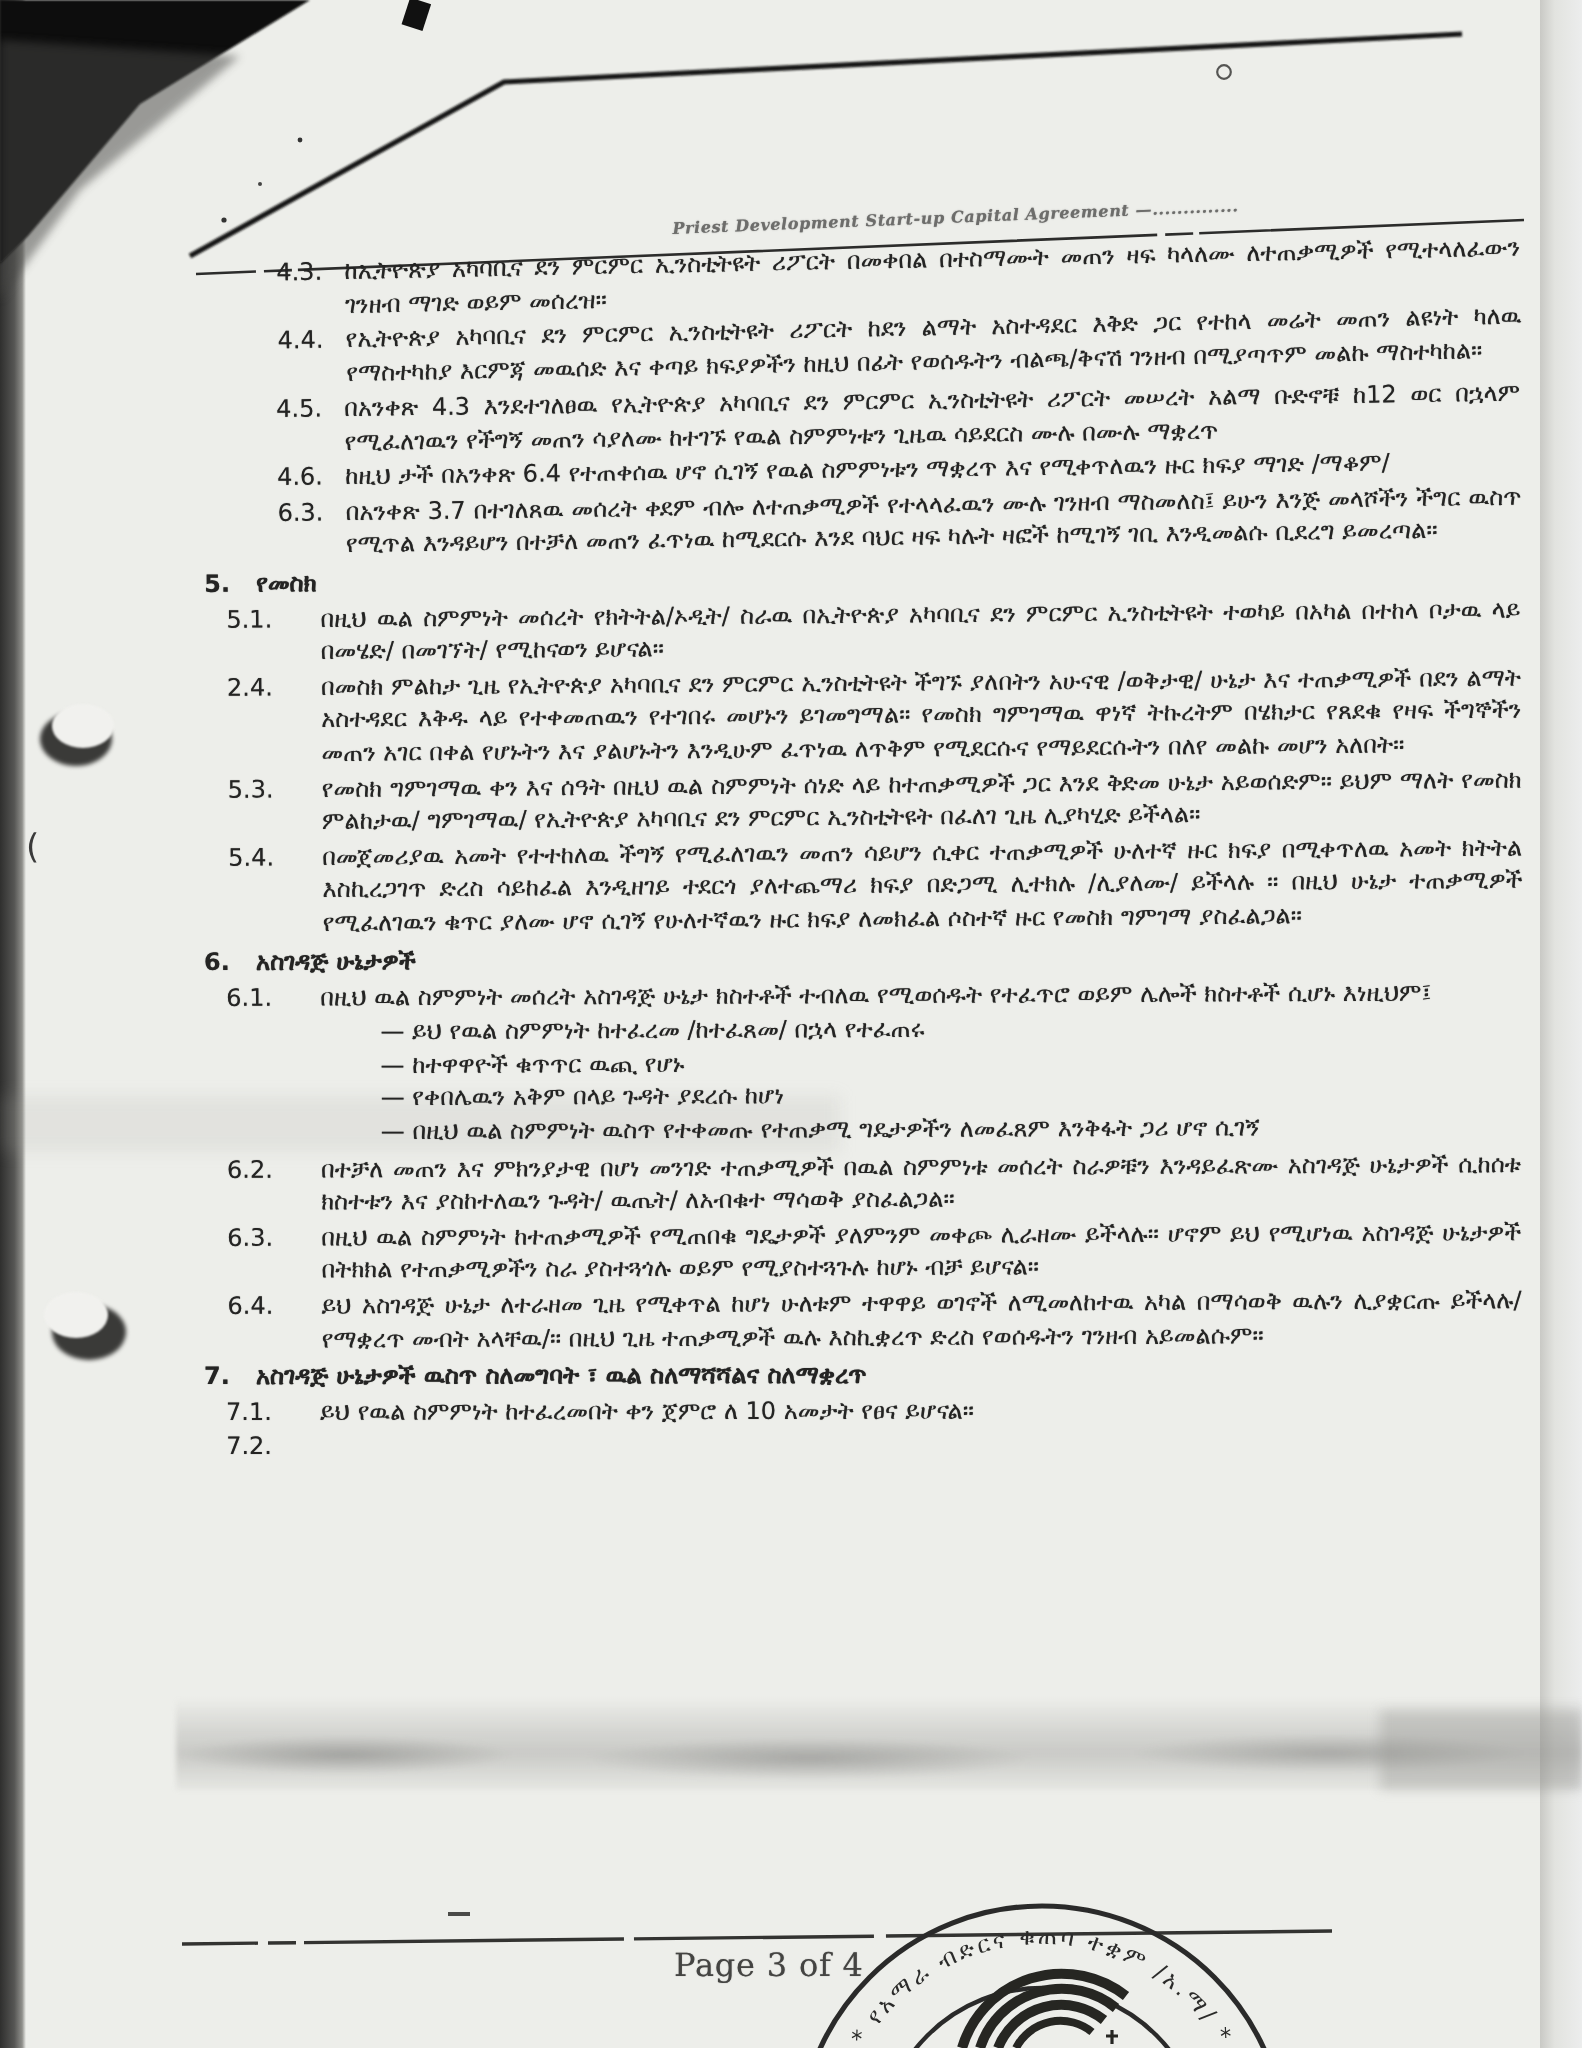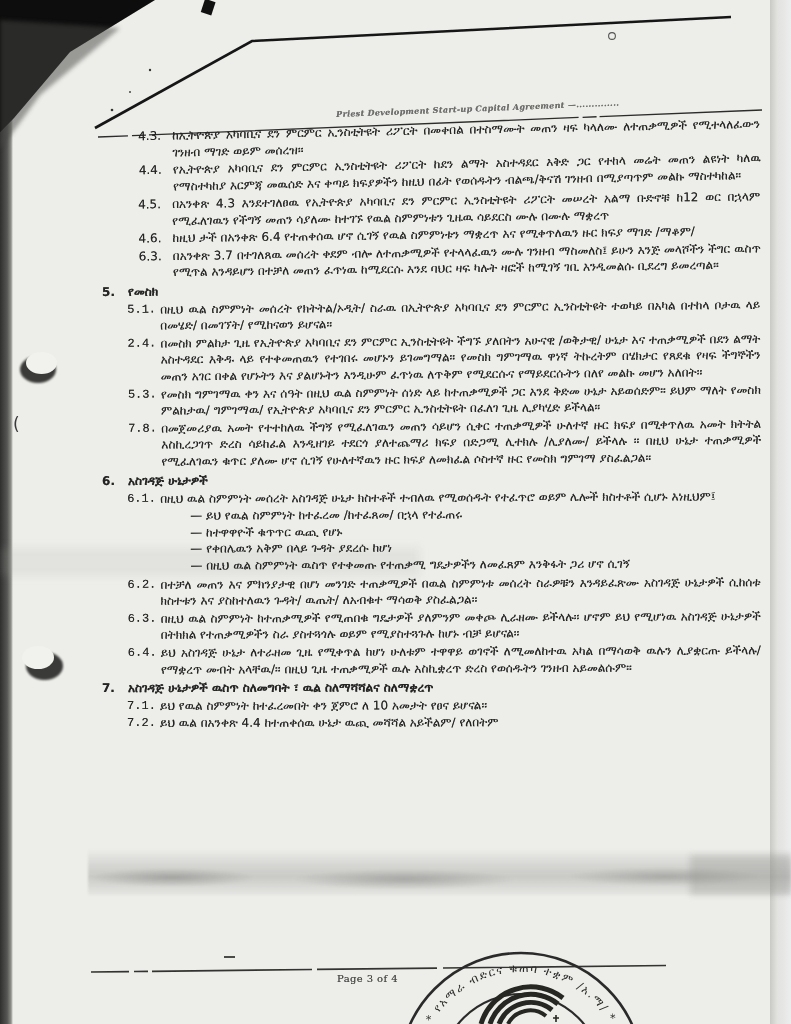--- a/index.html
+++ b/index.html
@@ -44,29 +44,29 @@
   .g1{transform:rotate(-1.15deg);transform-origin:0 0;}
   .g2{transform:rotate(-0.75deg);transform-origin:0 0;}
   .g3{transform:rotate(-0.45deg);transform-origin:0 0;}
   .g4{transform:rotate(-0.25deg);transform-origin:0 0;}
   .g5{transform:rotate(-0.1deg);transform-origin:0 0;}
   .clause{position:relative;text-align:justify;margin-bottom:1px;}
   .clause .num{position:absolute;top:0;}
   .lvl1{padding-left:72px;}
   .lvl1 .num{left:38px;}
   .lvl2{padding-left:60px;}
-  .lvl2 .num{left:27px;font-family:Liberation Mono, monospace;}
+  .lvl2 .num{left:13px;}
   .sec-head{position:relative;padding-left:28px;margin:2px 0 1px 0;font-weight:bold;text-align:left;}
   .sec-head .num{position:absolute;left:2px;top:0;}
   .bullets{margin:1px 0 2px 30px;}
   .bullet{text-align:left;}
   
   .footer-line{position:absolute;left:91px;top:963px;}
   .page-label{position:absolute;left:337px;top:973px;
-    font-family:"DejaVu Serif", serif;font-size:10px;color:#444442;
+    font-family:"DejaVu Serif", serif;font-size:16px;color:#444442;
     letter-spacing:.4px;text-shadow:0 0 .5px rgba(70,70,70,.6);}
   .tiny-dash{position:absolute;left:224px;top:956px;width:11px;height:2px;background:#4a4a48;}
   .seal{position:absolute;left:385px;top:940px;}
 </style>
 </head>
 <body>
 
 <div class="page">
 
   <div class="right-band"></div>
@@ -145,21 +145,21 @@
       </div>
       <div class="clause lvl2">
         <span class="num">2.4.</span>
         <span>በመስክ ምልከታ ጊዜ የኢትዮጵያ አካባቢና ደን ምርምር ኢንስቲትዩት ችግኙ ያለበትን አሁናዊ /ወቅታዊ/ ሁኔታ እና ተጠቃሚዎች በደን ልማት አስተዳደር እቅዱ ላይ የተቀመጠዉን የተገበሩ መሆኑን ይገመግማል። የመስክ ግምገማዉ ዋነኛ ትኩረትም በሄክታር የጸደቁ የዛፍ ችግኞችን መጠን አገር በቀል የሆኑትን እና ያልሆኑትን እንዲሁም ፈጥነዉ ለጥቅም የሚደርሱና የማይደርሱትን በለየ መልኩ መሆን አለበት።</span>
       </div>
       <div class="clause lvl2">
         <span class="num">5.3.</span>
         <span>የመስክ ግምገማዉ ቀን እና ሰዓት በዚህ ዉል ስምምነት ሰነድ ላይ ከተጠቃሚዎች ጋር እንደ ቅድመ ሁኔታ አይወሰድም። ይህም ማለት የመስክ ምልከታዉ/ ግምገማዉ/ የኢትዮጵያ አካባቢና ደን ምርምር ኢንስቲትዩት በፈለገ ጊዜ ሊያካሂድ ይችላል።</span>
       </div>
       <div class="clause lvl2">
-        <span class="num">7.8.</span>
+        <span class="num">5.4.</span>
         <span>በመጀመሪያዉ አመት የተተከለዉ ችግኝ የሚፈለገዉን መጠን ሳይሆን ሲቀር ተጠቃሚዎች ሁለተኛ ዙር ክፍያ በሚቀጥለዉ አመት ክትትል እስኪረጋገጥ ድረስ ሳይከፈል እንዲዘገይ ተደርጎ ያለተጨማሪ ክፍያ በድጋሚ ሊተክሉ /ሊያለሙ/ ይችላሉ ። በዚህ ሁኔታ ተጠቃሚዎች የሚፈለገዉን ቁጥር ያለሙ ሆኖ ሲገኝ የሁለተኛዉን ዙር ክፍያ ለመክፈል ሶስተኛ ዙር የመስክ ግምገማ ያስፈልጋል።</span>
       </div>
     </div>
 
     <div class="grp g4">
       <div class="sec-head">
         <span class="num">6.</span>
         <span>አስገዳጅ ሁኔታዎች</span>
       </div>
       <div class="clause lvl2">
@@ -190,21 +190,20 @@
       <div class="sec-head">
         <span class="num">7.</span>
         <span>አስገዳጅ ሁኔታዎች ዉስጥ ስለመግባት ፣ ዉል ስለማሻሻልና ስለማቋረጥ</span>
       </div>
       <div class="clause lvl2">
         <span class="num">7.1.</span>
         <span>ይህ የዉል ስምምነት ከተፈረመበት ቀን ጀምሮ ለ 10 አመታት የፀና ይሆናል።</span>
       </div>
       <div class="clause lvl2">
         <span class="num">7.2.</span>
-        <span>ይህ ዉል በአንቀጽ 4.4 ከተጠቀሰዉ ሁኔታ ዉጪ መሻሻል አይችልም/ የለበትም</span>
       </div>
     </div>
 
   </div>
 
   <div class="smudge-2"></div>
   <div class="smudge-3"></div>
 
   <div class="tiny-dash"></div>
   <svg class="footer-line" width="575" height="12" viewBox="0 0 575 12">

